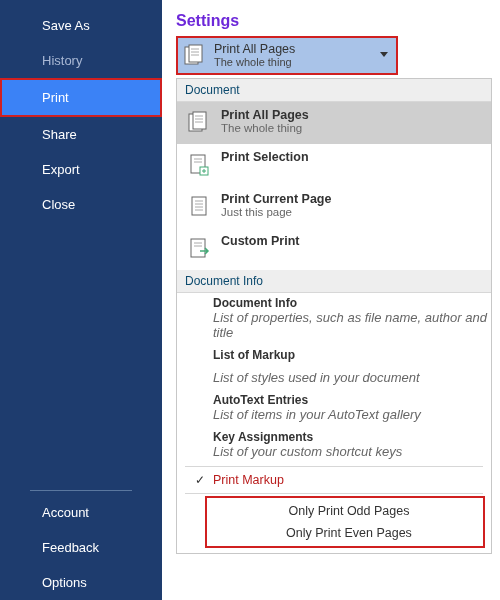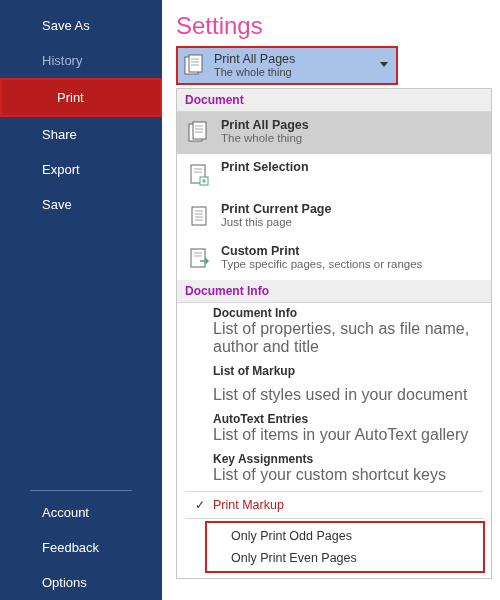--- a/index.html
+++ b/index.html
@@ -1,68 +1,68 @@
 <!DOCTYPE html>
 <html><head>
 <meta charset="utf-8">
 <style>
   * { box-sizing: border-box; margin: 0; padding: 0; }
   body { font-family: "Segoe UI", Arial, sans-serif; font-size: 13px; background: #fff; width: 500px; height: 600px; overflow: hidden; }
   .root { display: flex; width: 500px; height: 600px; position: relative; }
   .sidebar { width: 162px; background: #1e3c6e; color: #fff; display: flex; flex-direction: column; padding-top: 8px; }
   .sidebar .item { padding: 10px 0 10px 42px; font-size: 13px; color: #fff; cursor: pointer; }
   .sidebar .item.dim { color: #a9b8d4; }
-  .sidebar .item.selected { background: #b91c1c; border: 2px solid #d02020; padding-left: 55px; }
+  .sidebar .item.selected { background: #3b82f6; border: 2px solid #d02020; padding-left: 40px; }
   .sidebar .spacer { flex: 1; }
   .sidebar .divider { border-top: 1px solid #5a779f; margin: 6px 30px 4px 30px; }
   .main { flex: 1; padding: 8px 8px 0 14px; position: relative; }
-  h1.settings { font-size: 24px; font-weight: 400; color: #ec4899; margin: 4px 0 6px 0; }
+  h1.settings { font-size: 16px; font-weight: 700; color: #6d28d9; margin: 4px 0 6px 0; }
   .selector {
     border: 2px solid #d02020; background: #a9c3e8; width: 222px; height: 39px;
     display: flex; align-items: center; padding: 0 6px 0 4px; position: relative; cursor: pointer;
   }
   .selector .sel-icon { width: 26px; height: 28px; display:flex;align-items:center;justify-content:center;}
   .selector .sel-text { margin-left: 6px; line-height: 1.15; }
   .selector .sel-title { font-size: 12.5px; color: #333; }
   .selector .sel-sub { font-size: 11px; color: #444; }
   .selector .chev { position: absolute; right: 8px; top: 14px; width: 0; height: 0; border-left: 4px solid transparent; border-right: 4px solid transparent; border-top: 5px solid #333; }
   .dropdown {
     border: 1px solid #c7c7c7; background: #fff; margin-top: 3px; width: 316px;
   }
-  .group-header { background: #eeeeee; border-bottom: 1px solid #d7d7d7; padding: 4px 8px; font-size: 12px; font-weight: 700; color: #a21caf; }
+  .group-header { background: #eeeeee; border-bottom: 1px solid #d7d7d7; padding: 4px 8px; font-size: 12px; font-weight: 400; color: #0c4a6e; }
   .opt { display: flex; align-items: flex-start; padding: 6px 8px 6px 8px; cursor: pointer; }
   .opt.selected { background: #cfcfcf; }
   .opt .opt-icon { width: 28px; height: 30px; display:flex;align-items:center;justify-content:center; flex-shrink:0;}
   .opt .opt-text { margin-left: 8px; }
   .opt .opt-title { font-size: 12.5px; font-weight: 600; color: #333; }
   .opt .opt-sub { font-size: 11.5px; color: #666; }
   .info-item { padding: 3px 0 5px 36px; }
   .info-title { font-size: 12px; font-weight: 600; color: #333; }
-  .info-sub { font-size: 16px; color: #666; }
+  .info-sub { font-size: 13px; color: #666; font-style: italic; }
   .check-row { display: flex; align-items: center; padding: 4px 0 4px 16px; cursor:pointer;}
   .check-row .chk { width: 14px; text-align: center; color: #333; font-size: 12px;}
   .check-row .chk-label { margin-left: 6px; font-size: 12.5px; color: #b91c1c; }
   .hr { border-top: 1px solid #d7d7d7; margin: 2px 8px; }
   .plain-row { padding: 4px 0 4px 36px; font-size: 12.5px; color: #333; cursor:pointer;}
-  .oddbox { border: 2px solid #d02020; margin: 2px 6px 5px 28px; padding: 2px 16px;}
+  .oddbox { border: 2px solid #d02020; margin: 2px 6px 5px 28px; padding: 2px 16px; text-align: center;}
   .oddbox .plain-row { padding-left: 8px; }
   
   svg.ic { display:block; }
 </style>
 </head>
 <body>
 
 <div class="root">
   <div class="sidebar">
     <div class="item">Save As</div>
     <div class="item dim">History</div>
     <div class="item selected">Print</div>
     <div class="item">Share</div>
     <div class="item">Export</div>
-    <div class="item">Save</div>
+    <div class="item">Close</div>
     <div class="spacer"></div>
     <div class="divider"></div>
     <div class="item">Account</div>
     <div class="item">Feedback</div>
     <div class="item">Options</div>
   </div>
 
   <div class="main">
     <h1 class="settings">Settings</h1>
 
@@ -138,21 +138,20 @@
         <span class="opt-icon">
           <svg class="ic" width="22" height="24" viewBox="0 0 22 24">
               <rect x="3" y="2" width="14" height="18" fill="#fff" stroke="#666"></rect>
               <line x1="6" y1="6" x2="14" y2="6" stroke="#aaa"></line>
               <line x1="6" y1="9" x2="14" y2="9" stroke="#aaa"></line>
               <path d="M12 14 L20 14 M17 11 L20 14 L17 17" fill="none" stroke="#4a7" stroke-width="1.5"></path>
             </svg>
         </span>
         <div class="opt-text">
           <div class="opt-title">Custom Print</div>
-          <div class="opt-sub">Type specific pages, sections or ranges</div>
         </div>
       </div>
 
       <div class="group-header">Document Info</div>
 
       <div class="info-item">
         <div class="info-title">Document Info</div>
         <div class="info-sub">List of properties, such as file name, author and title</div>
       </div>
       <div class="info-item">

